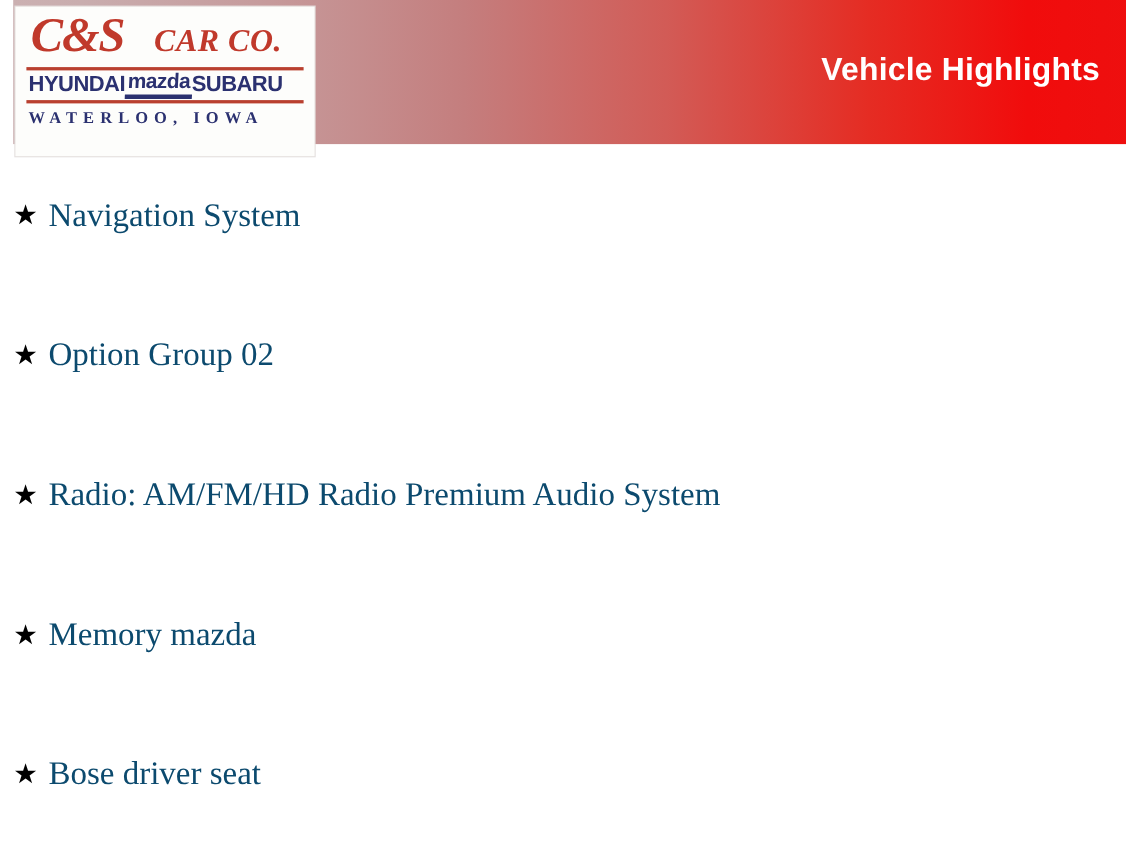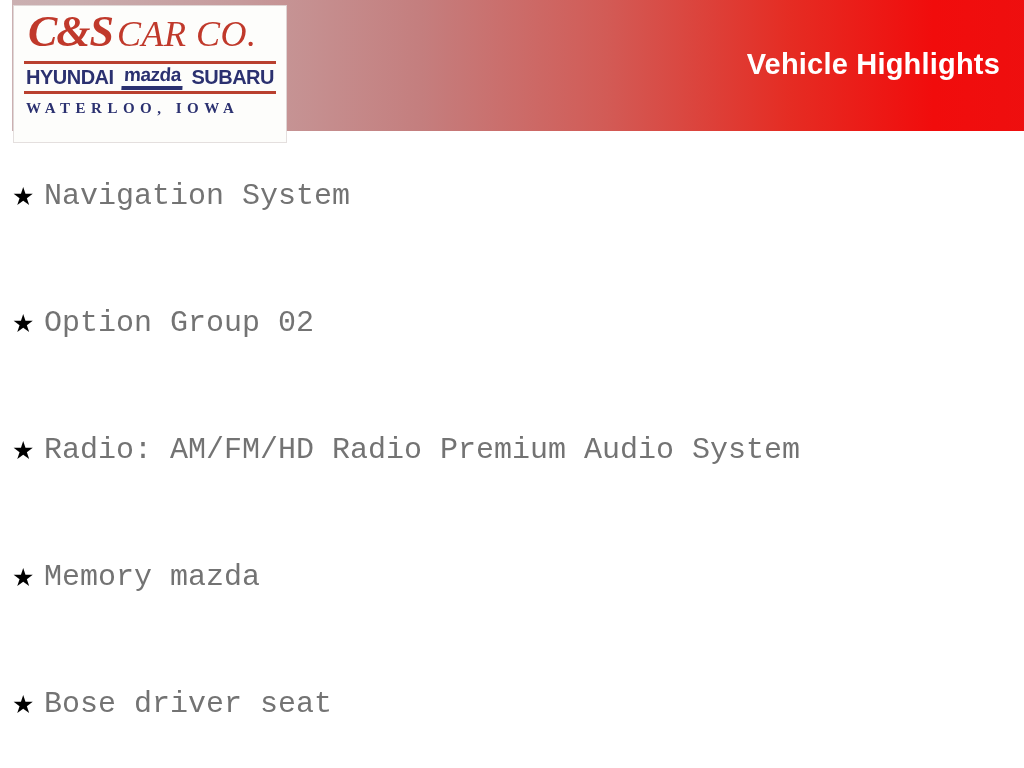--- a/index.html
+++ b/index.html
@@ -73,38 +73,38 @@
     font-weight: bold;
     font-size: 44px;
     line-height: 44px;
     color: #c0392b;
     letter-spacing: -1px;
   }
 
   .logo-carco {
     font-family: "Liberation Serif", serif;
     font-style: italic;
-    font-weight: normal;
-    font-size: 36px;
+    font-weight: bold;
+    font-size: 29px;
     line-height: 29px;
     color: #c0392b;
-    margin-left: 4px;
+    margin-left: 27px;
     letter-spacing: 0.5px;
   }
 
   .rule-red {
     height: 3px;
     background: #b9402f;
     margin: 1px 2px 0 2px;
   }
 
   .brands-row {
     display: flex;
     align-items: center;
-    justify-content: space-between;
+    justify-content: flex-start;
     padding: 2px 4px 2px 4px;
     height: 26px;
   }
 
   .brand {
     font-family: "Liberation Sans", sans-serif;
     font-weight: bold;
     font-size: 20px;
     line-height: 20px;
     color: #2b3170;
@@ -157,24 +157,24 @@
 
   .bullet-star {
     font-size: 25px;
     line-height: 25px;
     color: #000000;
     width: 32px;
     flex: 0 0 32px;
   }
 
   .highlight-text {
-    font-family: Liberation Mono, monospace;
+    font-family: Liberation Serif, serif;
     font-size: 30px;
     line-height: 34px;
-    color: #737373;
+    color: #0c4a6e;
   }
 </style>
 </head>
 <body>
 
 <div class="slide">
 
   <div class="header-band">
     <div class="header-title">Vehicle Highlights</div>
   </div>

